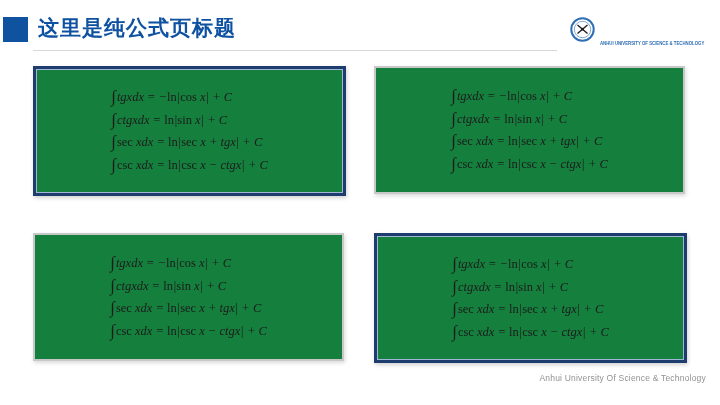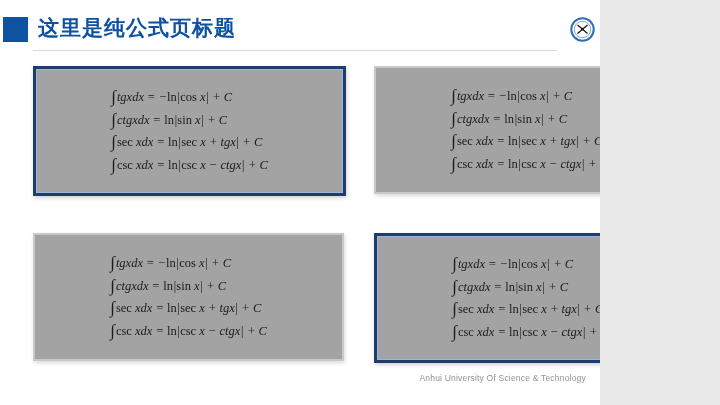--- a/index.html
+++ b/index.html
@@ -1,17 +1,17 @@
 <!DOCTYPE html>
 <html><head>
 <meta charset="utf-8">
 <style>
   html,body{margin:0;padding:0;background:#e8e8e8;}
   .slide{
-    position:relative;width:600px;height:405px;background:#ffffff;
+    position:relative;width:720px;height:405px;background:#ffffff;
     font-family:"Liberation Sans",sans-serif;overflow:hidden;
   }
   
   .accent-square{position:absolute;left:3px;top:17px;width:25px;height:25px;background:#0E52A0;}
   .page-title{
     position:absolute;left:38px;top:14px;font-size:21px;font-weight:bold;
     color:#0D51A0;letter-spacing:1px;white-space:nowrap;
   }
   .title-rule{position:absolute;left:33px;top:50px;width:524px;height:1px;background:#D9D9D9;}
   
@@ -20,21 +20,21 @@
   .logo-cn{
     position:absolute;left:30px;top:-2px;font-size:19px;font-weight:bold;color:#1b1b1b;
     font-family:"Liberation Serif",serif;letter-spacing:1px;white-space:nowrap;
   }
   .logo-en{
     position:absolute;left:30px;top:24px;font-size:6px;color:#2F6DB4;white-space:nowrap;
     transform:scaleX(0.72);transform-origin:left top;letter-spacing:0px;font-weight:bold;
   }
   
   .card{
-    position:absolute;width:307px;height:124px;background:#a3a3a3;
+    position:absolute;width:307px;height:124px;background:#15803d;
     display:flex;align-items:center;justify-content:center;
   }
   .card-navy{
     border:3px solid #1E3C6E;
     box-shadow:inset 0 0 0 1px #9FB6D6, 1px 2px 4px rgba(0,0,0,0.18);
   }
   .card-gray{
     border:2px solid #C8C8C8;
     box-shadow:1px 2px 4px rgba(0,0,0,0.15);
   }

